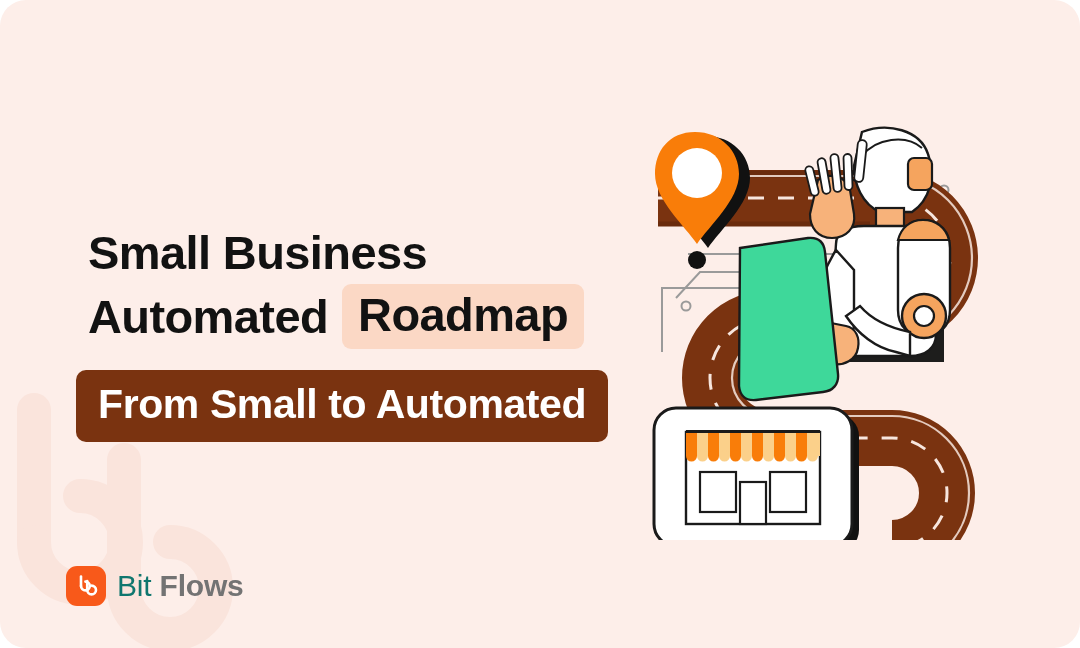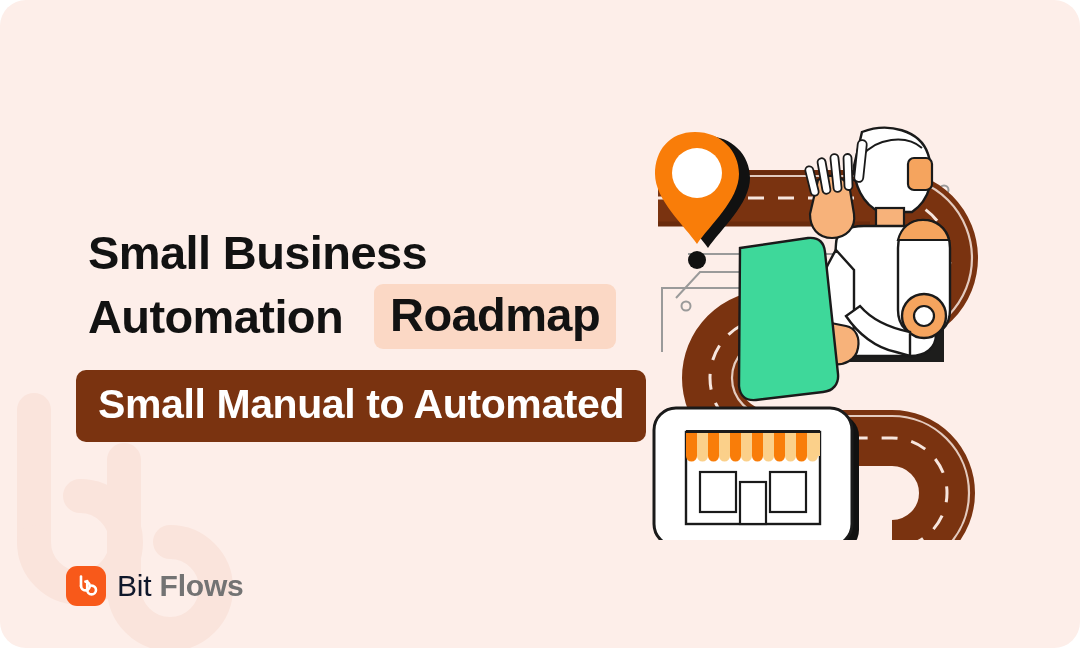--- a/index.html
+++ b/index.html
@@ -57,21 +57,21 @@
   .headline-line.row2 {
     display: flex;
     align-items: center;
     gap: 0px;
   }
 
   #headline-roadmap {
     background: #FBD8C5;
     border-radius: 9px;
     padding: 6px 16px 9px 16px;
-    margin-left: 31px;
+    margin-left: 14px;
     display: inline-block;
     line-height: 50px;
   }
 
   #subhead-banner {
     position: absolute;
     left: 76px;
     top: 370px;
     background: #7A3310;
     color: #FFFFFF;
@@ -104,21 +104,21 @@
     justify-content: center;
     flex: none;
   }
   #logo-wordmark {
     font-size: 30px;
     letter-spacing: -0.2px;
     white-space: nowrap;
     font-family: "Liberation Sans", sans-serif;
   }
   #logo-word-bit {
-    color: #0f172a;
+    color: #0f766e;
     font-weight: 400;
   }
   #logo-word-flows {
     color: #737373;
     font-weight: 700;
   }
 
   
   #illustration {
     position: absolute;
@@ -142,26 +142,26 @@
       <g stroke="#FAE4DC" stroke-width="34" stroke-linecap="round" fill="none">
         <path d="M142 68 L142 196"></path>
         <path d="M142 196 A 46 46 0 1 0 188 150"></path>
       </g>
     </svg>
   </div>
 
   <div id="headline-block">
     <div class="headline-line">Small Business</div>
     <div class="headline-line row2">
-      <span>Automation</span>
+      <span>Automated</span>
       <span id="headline-roadmap">Roadmap</span>
     </div>
   </div>
 
-  <div id="subhead-banner">Small Manual to Automated</div>
+  <div id="subhead-banner">From Small to Automated</div>
 
   <div id="logo-lockup">
     <div id="logo-mark">
       <svg width="26" height="26" viewBox="0 0 26 26" fill="none" xmlns="http://www.w3.org/2000/svg">
         <g stroke="#FFFFFF" stroke-width="2.6" stroke-linecap="round" fill="none">
           <path d="M8 3.5 L8 13"></path>
           <path d="M8 13 A 4.4 4.4 0 1 0 12.4 8.6"></path>
           <path d="M14.2 8 L14.2 17"></path>
           <path d="M14.2 17 A 4.4 4.4 0 1 0 18.6 12.6"></path>
         </g>

